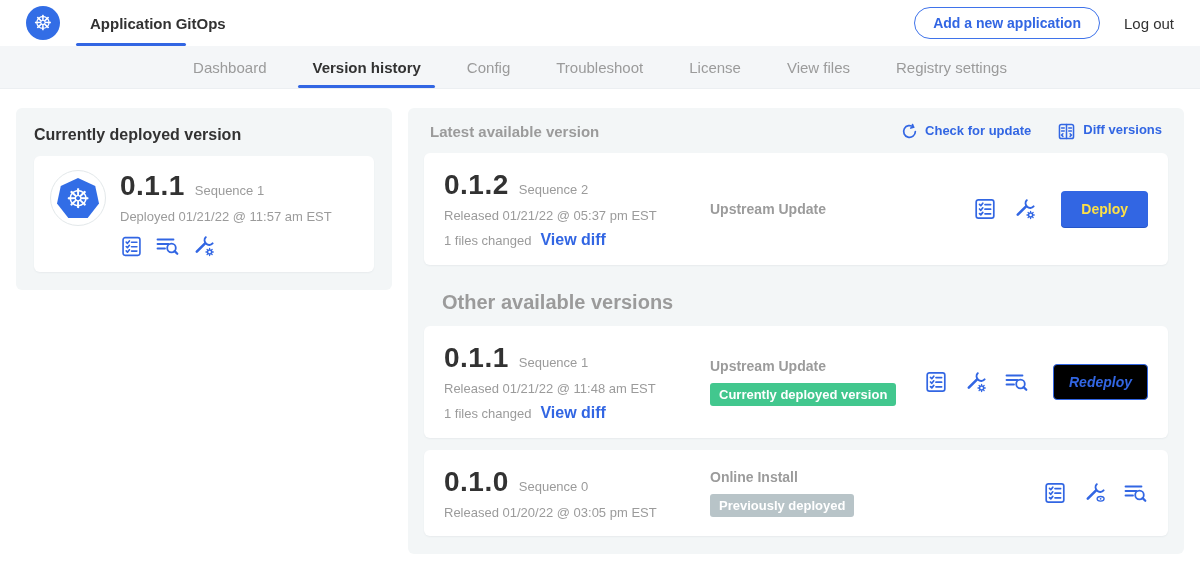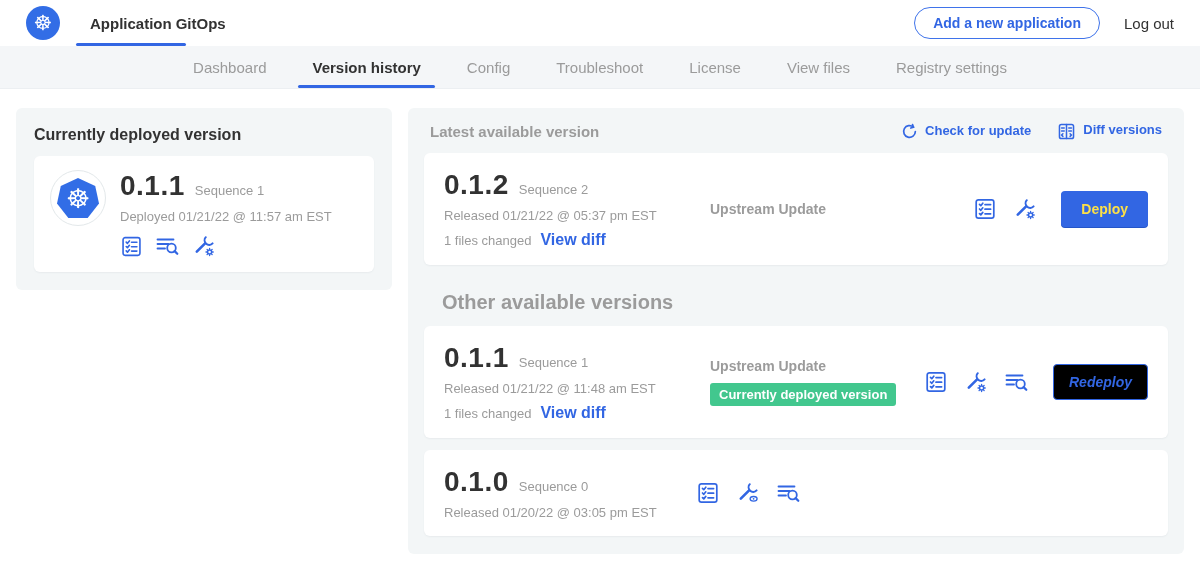--- a/index.html
+++ b/index.html
@@ -309,20 +309,24 @@
   </div>
 
   <div class="vcard">
     <div class="col-info">
       <div class="version-row">
         <span class="version-num">0.1.0</span>
         <span class="seq-label">Sequence 0</span>
       </div>
       <div class="date-line">Released 01/20/22 @ 03:05 pm EST</div>
     </div>
+    <div class="col-mid">
+      <div class="source-label">Online Install</div>
+      <span class="badge badge-gray">Previously deployed</span>
+    </div>
     <div class="col-actions">
       <svg width="24" height="24" viewBox="0 0 24 24" fill="none" stroke="#3266e3" stroke-width="1.7" stroke-linecap="round" stroke-linejoin="round">
         <rect x="3.2" y="2.8" width="17.6" height="18.4" rx="2.2"></rect>
         <polyline points="6.5 7.4 7.8 8.7 9.8 6.2"></polyline>
           <line x1="12" y1="7.6" x2="17.6" y2="7.6"></line>
         <polyline points="6.5 12 7.8 13.3 9.8 10.8"></polyline>
           <line x1="12" y1="12.2" x2="17.6" y2="12.2"></line>
         <polyline points="6.5 16.6 7.8 17.9 9.8 15.4"></polyline>
           <line x1="12" y1="16.8" x2="17.6" y2="16.8"></line>
       </svg>

